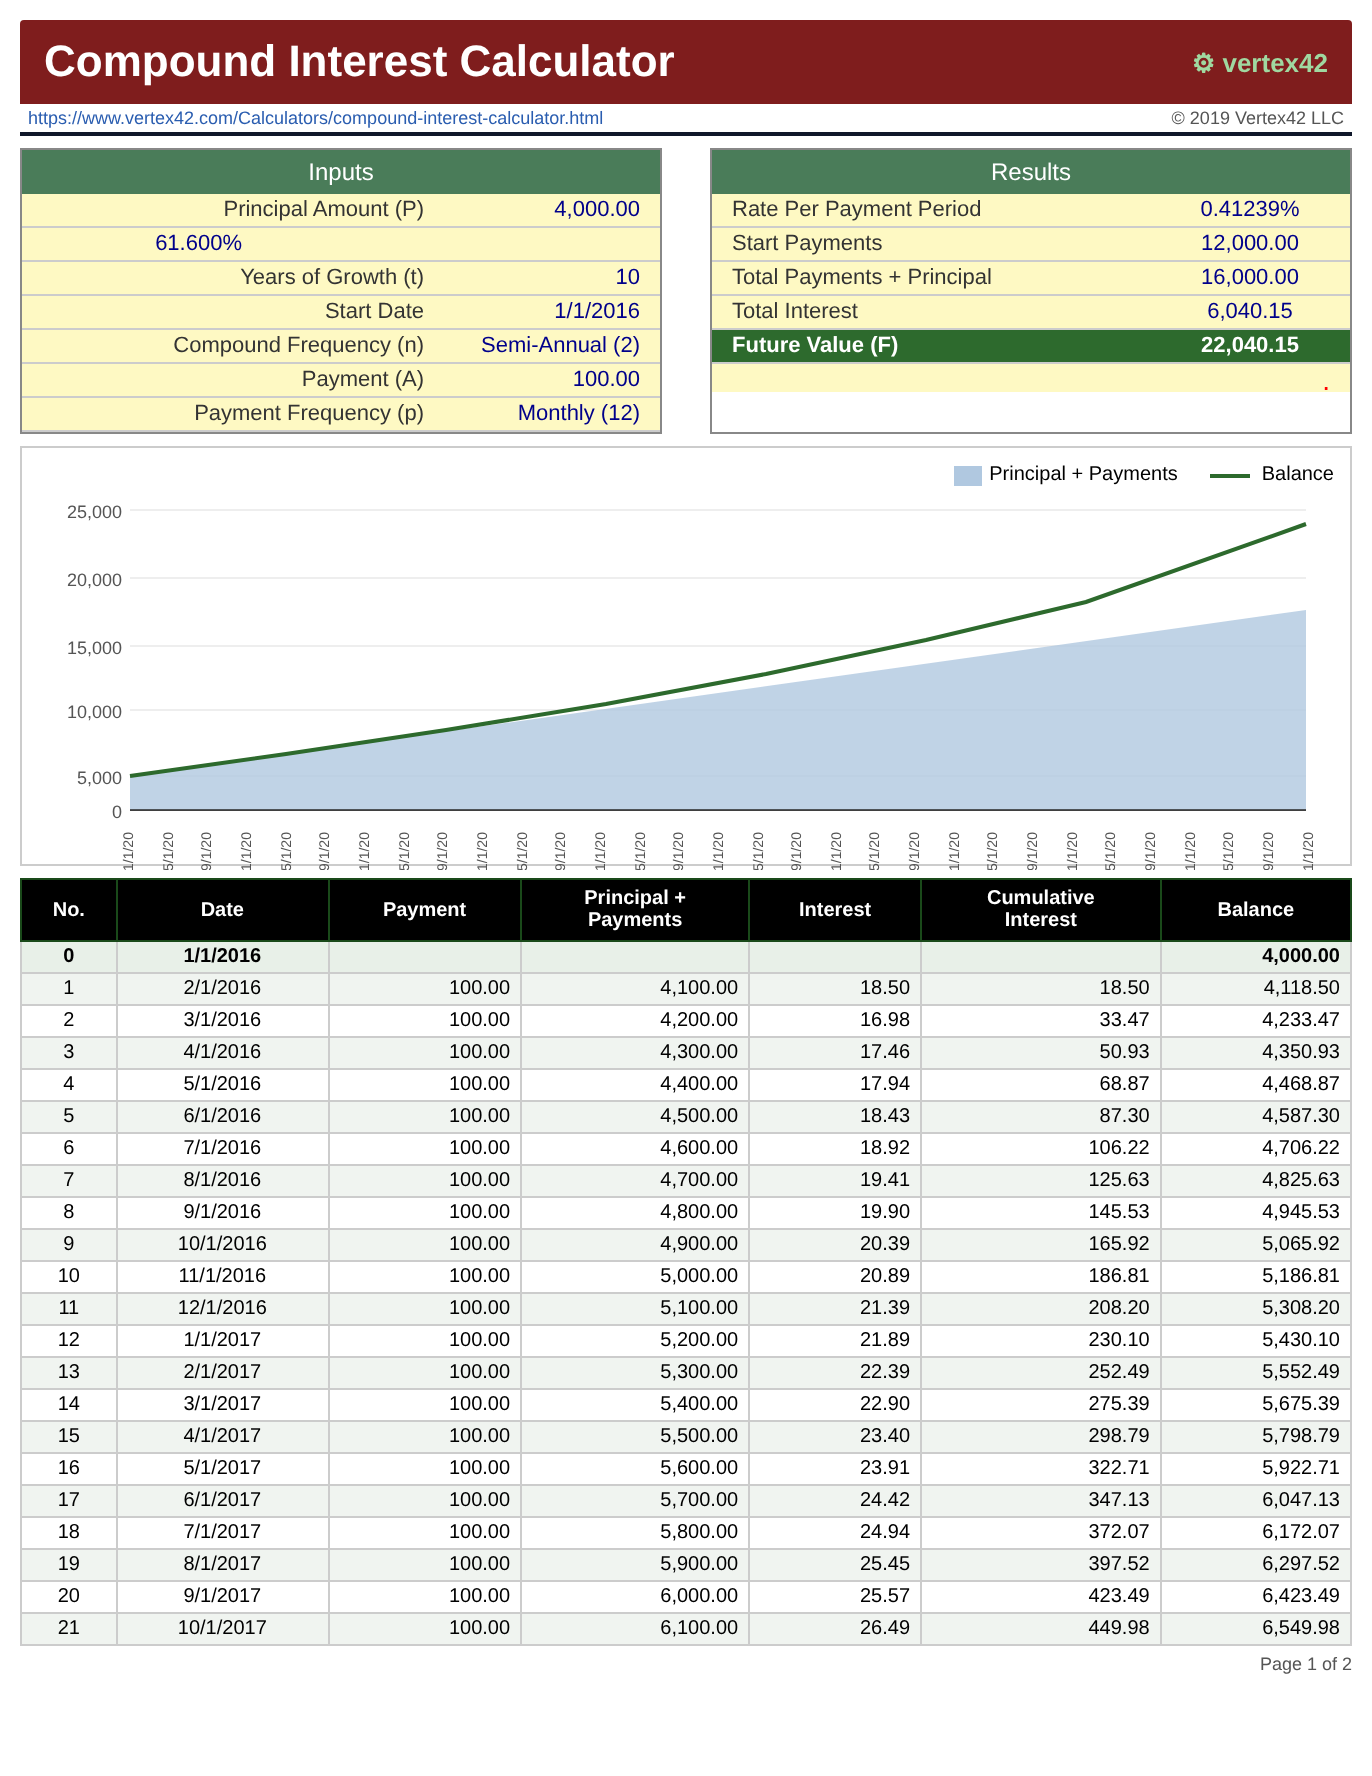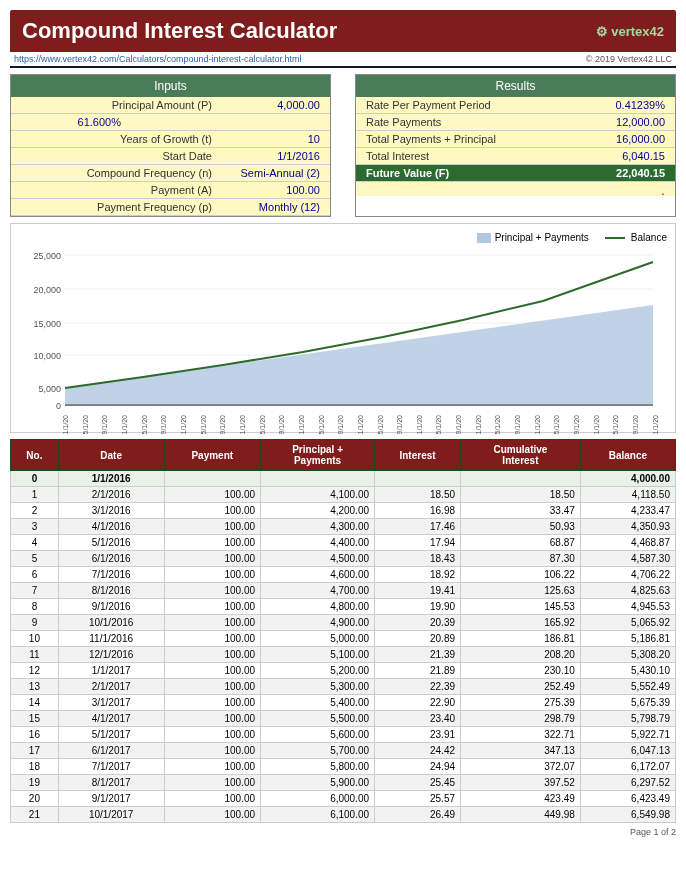--- a/index.html
+++ b/index.html
@@ -66,21 +66,21 @@
       justify-content: space-between;
       padding: 2px 10px;
       border-bottom: 1px solid #ccc;
     }
     .result-label {
       color: #333;
       flex: 1;
     }
     .result-value {
       color: #00008b;
-      text-align: right;
+      text-align: center;
       min-width: 80px;
     }
     .future-value-row {
       background: #2d6a2d;
       color: white;
     }
     .future-value-row .result-label {
       color: white;
       font-weight: bold;
     }
@@ -136,21 +136,21 @@
     .legend-box {
       width: 14px;
       height: 10px;
     }
     .data-table {
       width: 100%;
       border-collapse: collapse;
       font-size: 10px;
     }
     .data-table th {
-      background: #7f1d1d;
+      background: #000000;
       color: white;
       padding: 4px 4px;
       text-align: center;
       border: 1px solid #1a4a1a;
     }
     .data-table td {
       padding: 2px 5px;
       border: 1px solid #ccc;
       text-align: right;
     }
@@ -228,21 +228,21 @@
   </div>
 
   <div class="results-box">
     <div class="box-header">Results</div>
     <div class="box-body">
       <div class="result-row">
         <span class="result-label">Rate Per Payment Period</span>
         <span class="result-value">0.41239%</span>
       </div>
       <div class="result-row">
-        <span class="result-label">Rate Payments</span>
+        <span class="result-label">Start Payments</span>
         <span class="result-value">12,000.00</span>
       </div>
       <div class="result-row">
         <span class="result-label">Total Payments + Principal</span>
         <span class="result-value">16,000.00</span>
       </div>
       <div class="result-row">
         <span class="result-label">Total Interest</span>
         <span class="result-value">6,040.15</span>
       </div>

